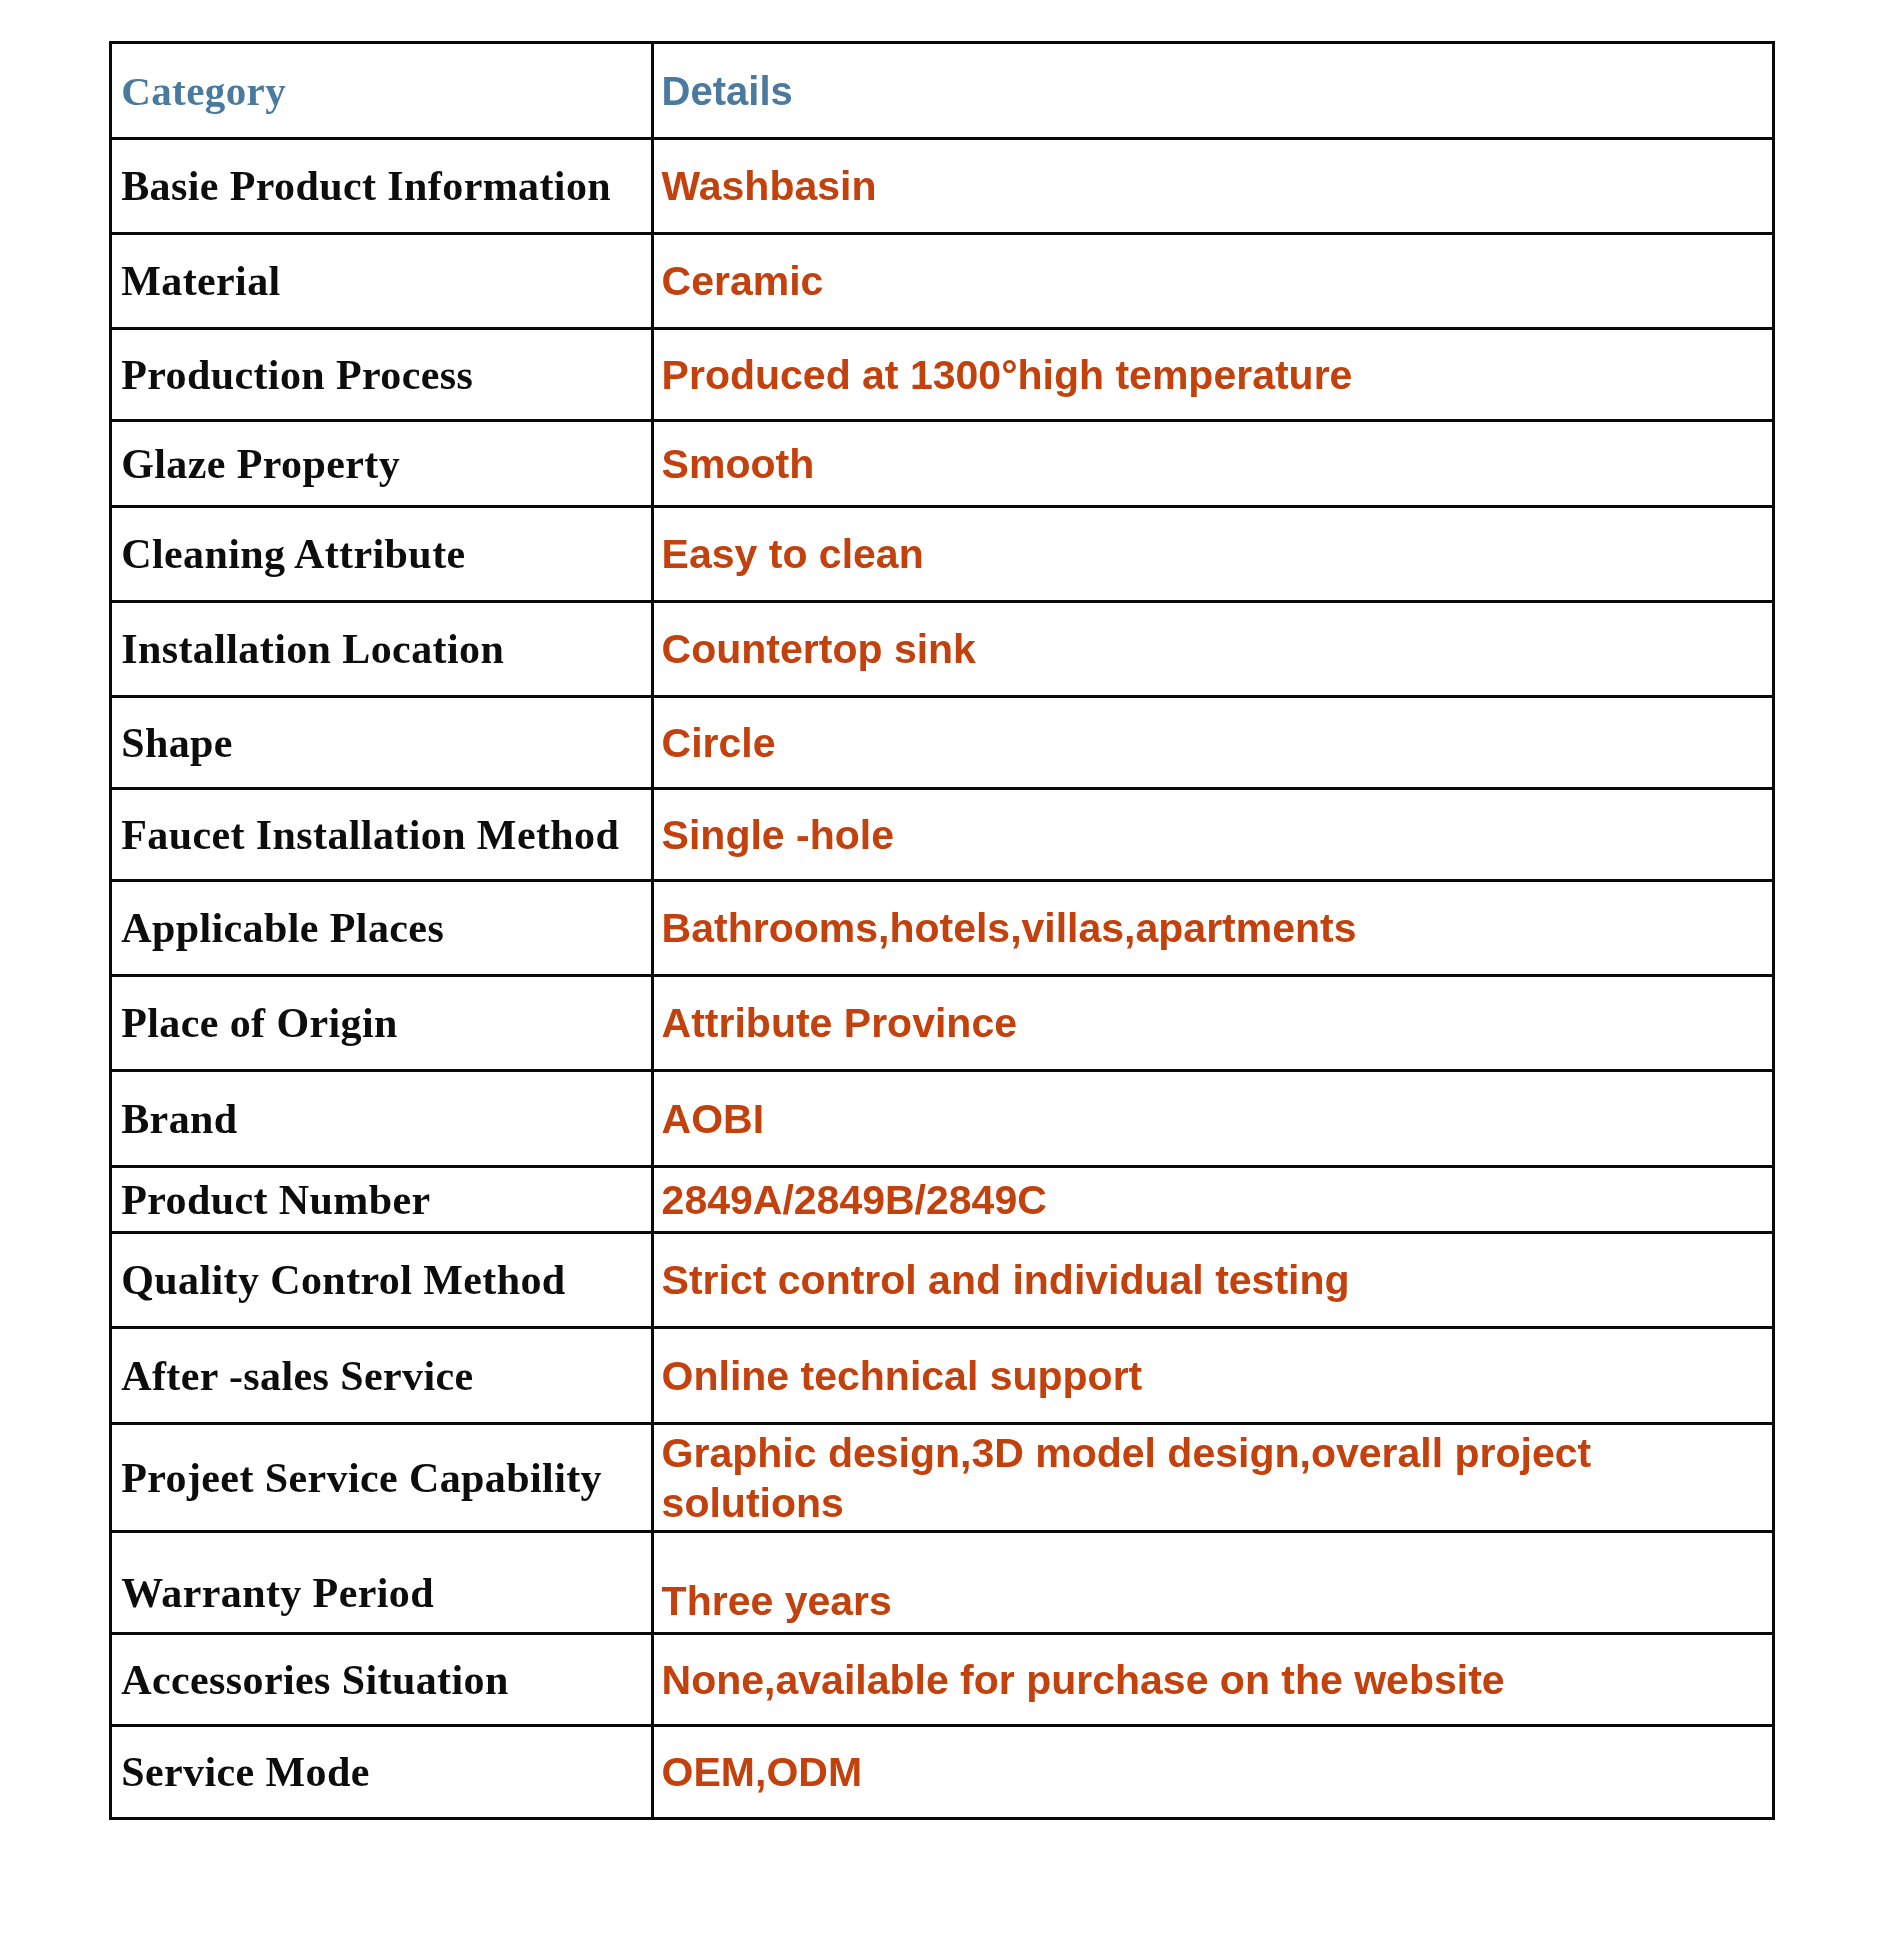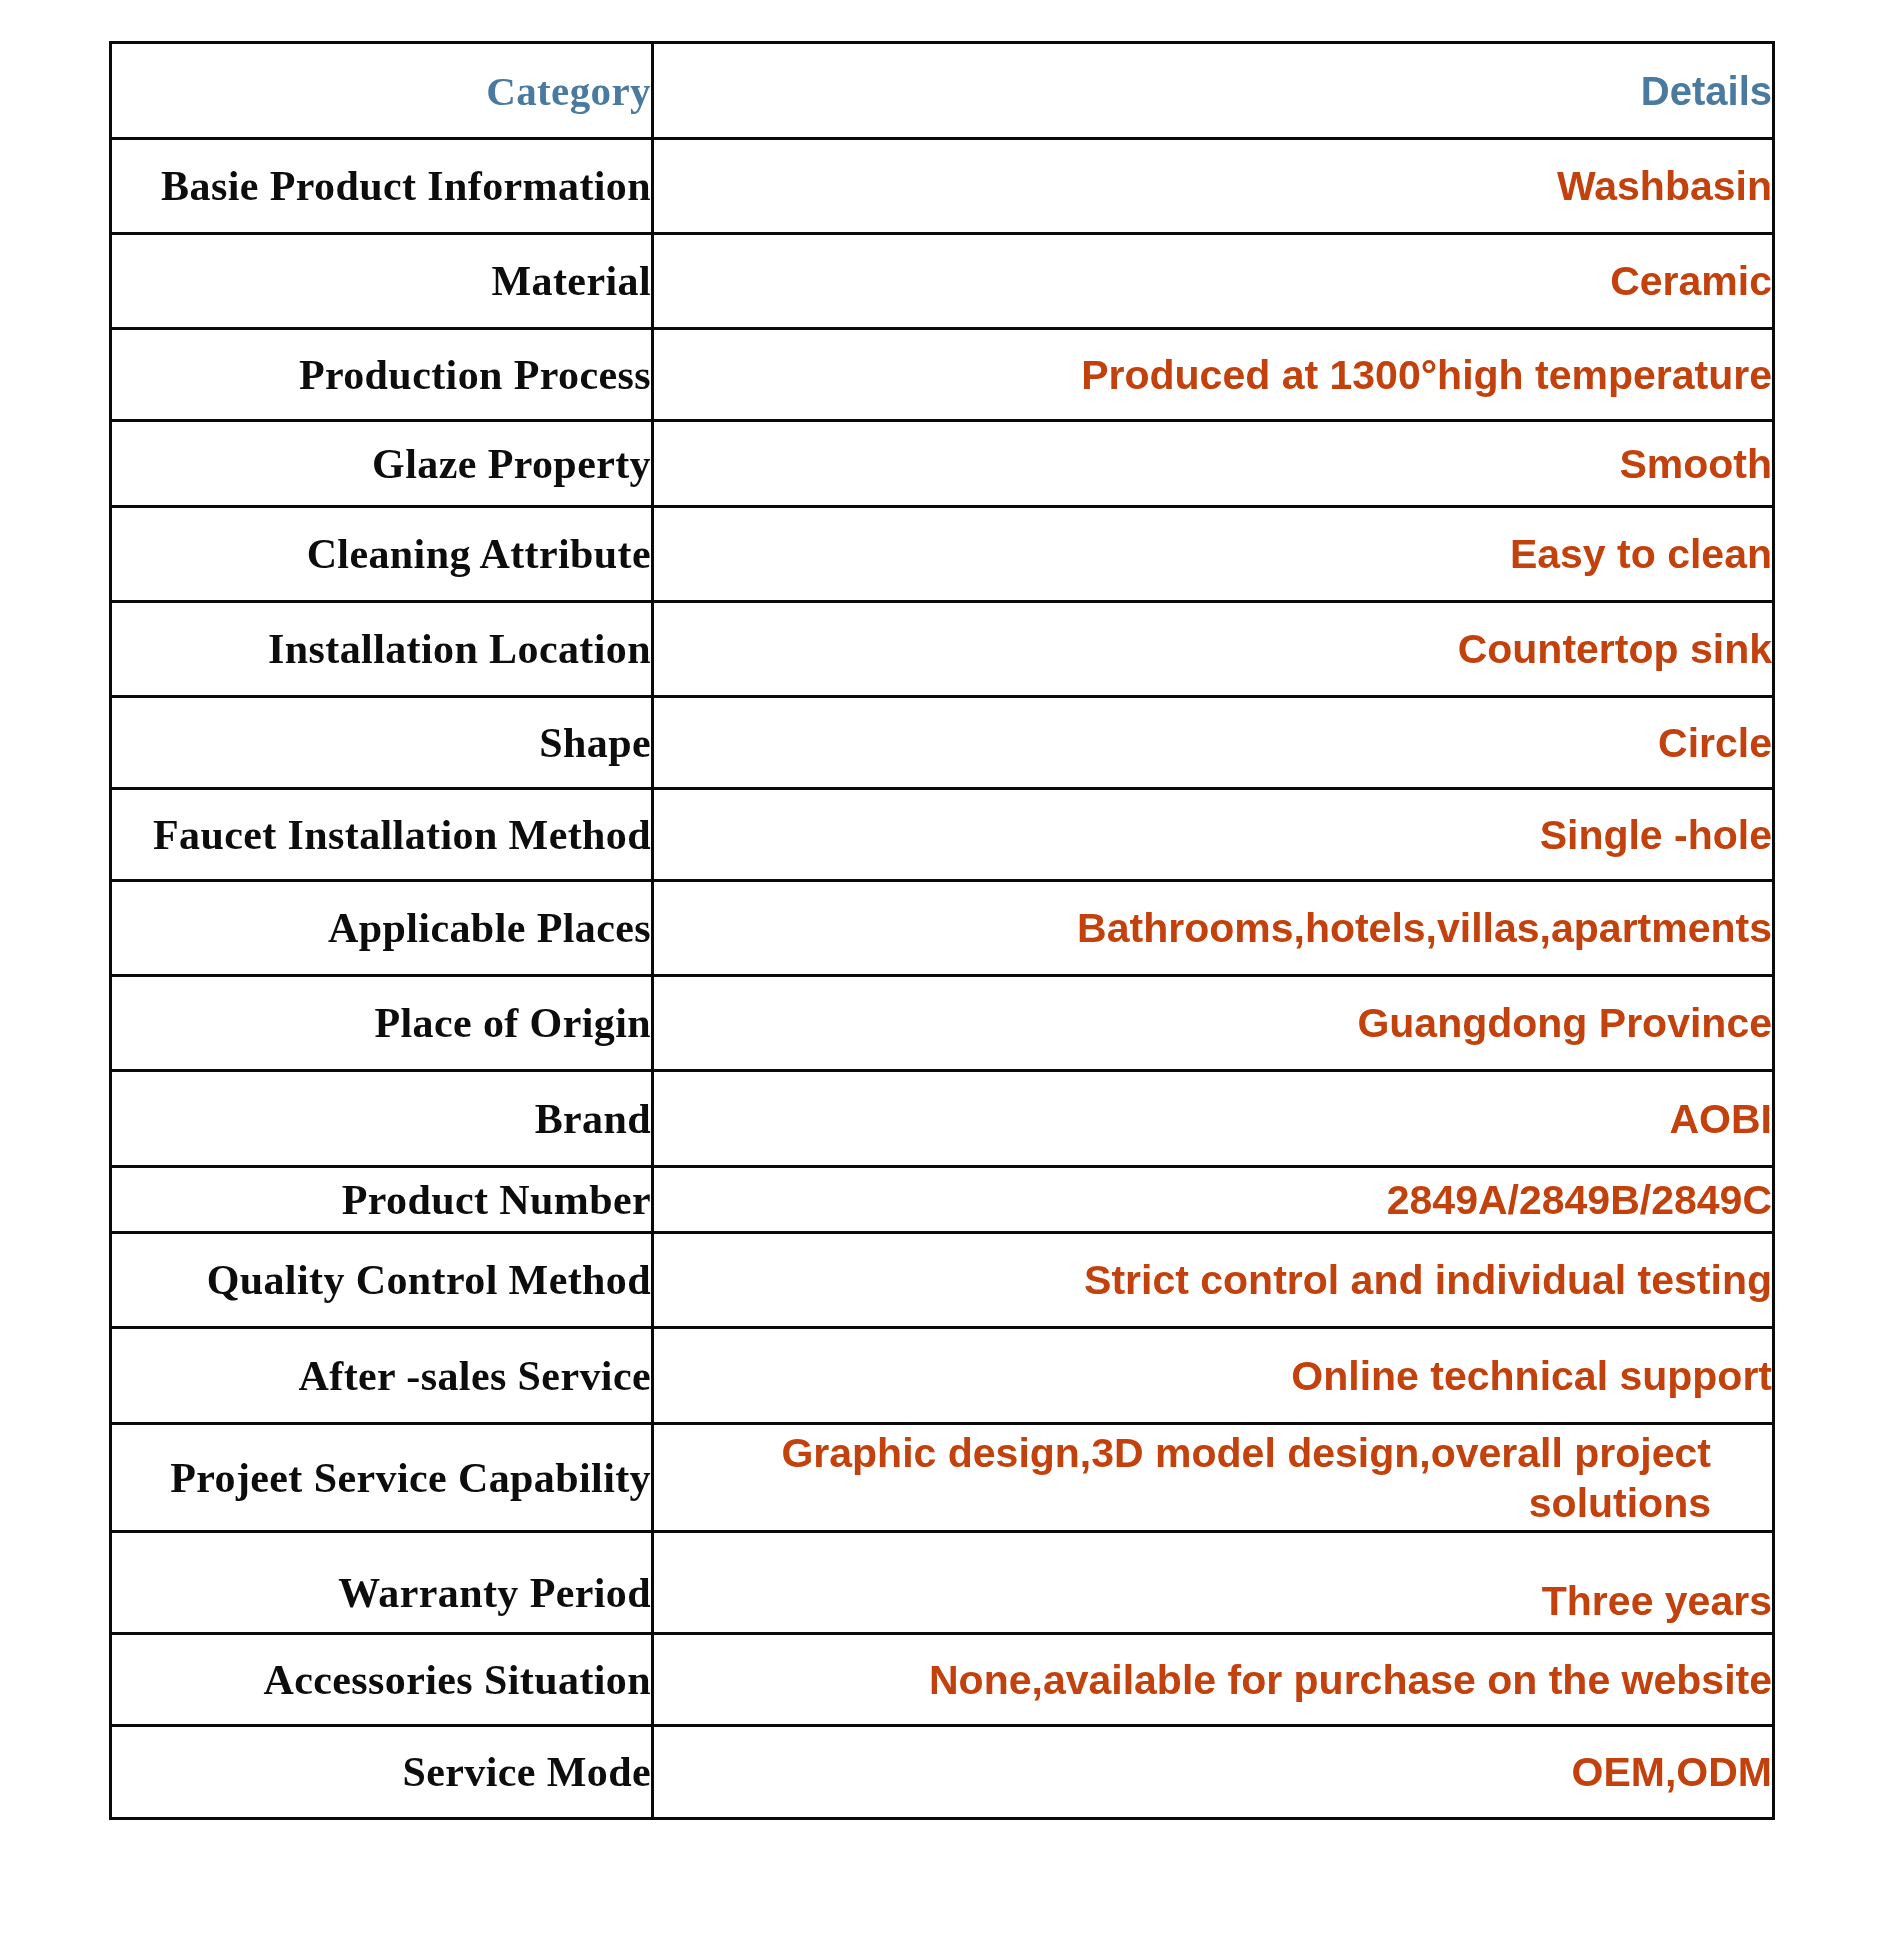--- a/index.html
+++ b/index.html
@@ -21,21 +21,21 @@
       border-collapse: collapse;
       table-layout: fixed;
       border: 3.8px solid #0a0a0a;
     }
     #spec-table col.c1 { width: 542px; }
     #spec-table col.c2 { width: 1121px; }
     #spec-table td, #spec-table th {
       border: 3.1px solid #0a0a0a;
       padding: 0 0 0 9.2px;
       vertical-align: middle;
-      text-align: right;
+      text-align: left;
       box-sizing: border-box;
       margin-top: 48px;
     }
     #spec-table td.cat, #spec-table th.cat {
       font-family: "Liberation Serif", "DejaVu Serif", serif;
       font-weight: bold;
       font-size: 42px;
       color: #0d0d0d;
       padding-left: 9.2px;
       letter-spacing: 0.4px;
@@ -101,21 +101,21 @@
     <tr style="height:92px">
       <td class="cat">Faucet Installation Method</td>
       <td class="det">Single -hole</td>
     </tr>
     <tr style="height:95px">
       <td class="cat">Applicable Places</td>
       <td class="det">Bathrooms,hotels,villas,apartments</td>
     </tr>
     <tr style="height:95px">
       <td class="cat">Place of Origin</td>
-      <td class="det">Guangdong Province</td>
+      <td class="det">Attribute Province</td>
     </tr>
     <tr style="height:96px">
       <td class="cat">Brand</td>
       <td class="det">AOBI</td>
     </tr>
     <tr style="height:66px">
       <td class="cat">Product Number</td>
       <td class="det">2849A/2849B/2849C</td>
     </tr>
     <tr style="height:95px">

